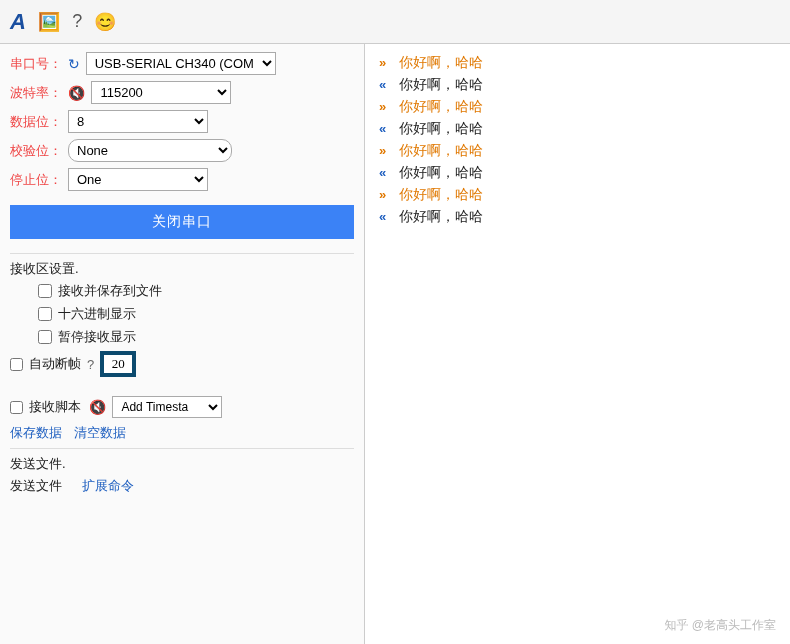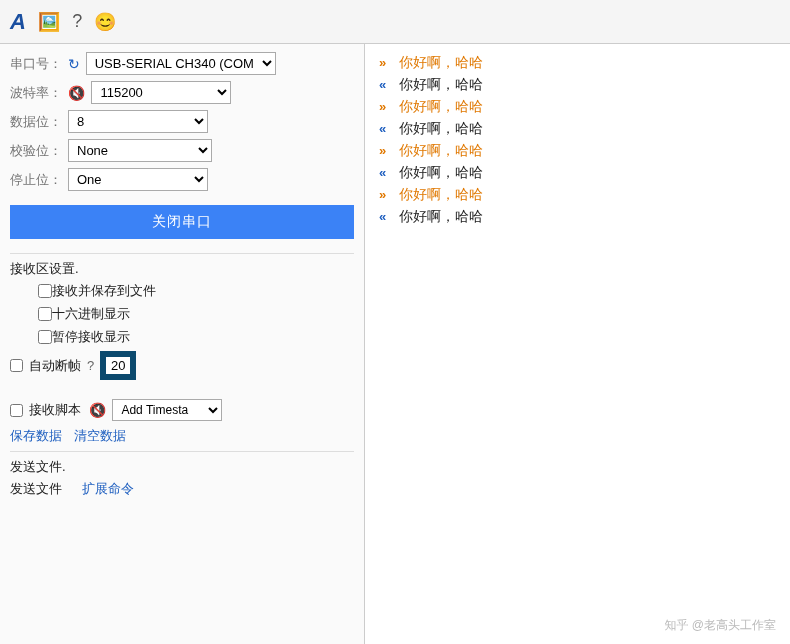--- a/index.html
+++ b/index.html
@@ -52,21 +52,21 @@
 
     
     .form-row {
       display: flex;
       align-items: center;
       margin-bottom: 6px;
       gap: 6px;
     }
     .form-label {
       min-width: 52px;
-      color: #737373;
+      color: #ef4444;
       font-size: 13px;
       white-space: nowrap;
       text-align: center;
     }
 
     .refresh-icon {
       color: #2060c0;
       font-size: 14px;
       cursor: pointer;
     }
@@ -80,21 +80,21 @@
       background: white;
       padding: 2px 4px;
       font-size: 13px;
       font-family: inherit;
       cursor: pointer;
       appearance: auto;
     }
     .select-port { width: 190px; }
     .select-baud { width: 140px; }
     .select-data { width: 140px; }
-    .select-parity { width: 144px; }
+    .select-parity { width: 164px; border-radius: 10px; }
     .select-stop { width: 140px; }
 
     
     .btn-close-port {
       width: 100%;
       background: #3b82f6;
       color: white;
       border: none;
       padding: 8px 0;
       font-size: 14px;
@@ -109,20 +109,21 @@
       font-size: 13px;
       color: #222;
       margin: 6px 0 4px 0;
       font-weight: normal;
     }
 
     
     .checkbox-row {
       display: flex;
       align-items: center;
+      gap: 6px;
       margin-bottom: 5px;
       padding-left: 28px;
     }
     .checkbox-row input[type=checkbox] {
       width: 14px;
       height: 14px;
       cursor: pointer;
     }
     .checkbox-label {
       font-size: 13px;
@@ -137,24 +138,24 @@
       margin-bottom: 5px;
     }
     .autoframe-label { font-size: 13px; color: #222; }
     .question-btn {
       color: #666;
       font-size: 13px;
       cursor: pointer;
     }
     .autoframe-input {
       width: 36px;
-      border: 6px solid #0c4a6e;
+      border: 4px solid #0c4a6e;
       padding: 1px 4px;
       font-size: 13px;
-      font-family: Liberation Sans, sans-serif;
+      font-family: Liberation Serif, serif;
       text-align: center;
     }
 
     
     .script-row {
       display: flex;
       align-items: center;
       gap: 6px;
       margin-bottom: 5px;
       margin-top: 19px;

